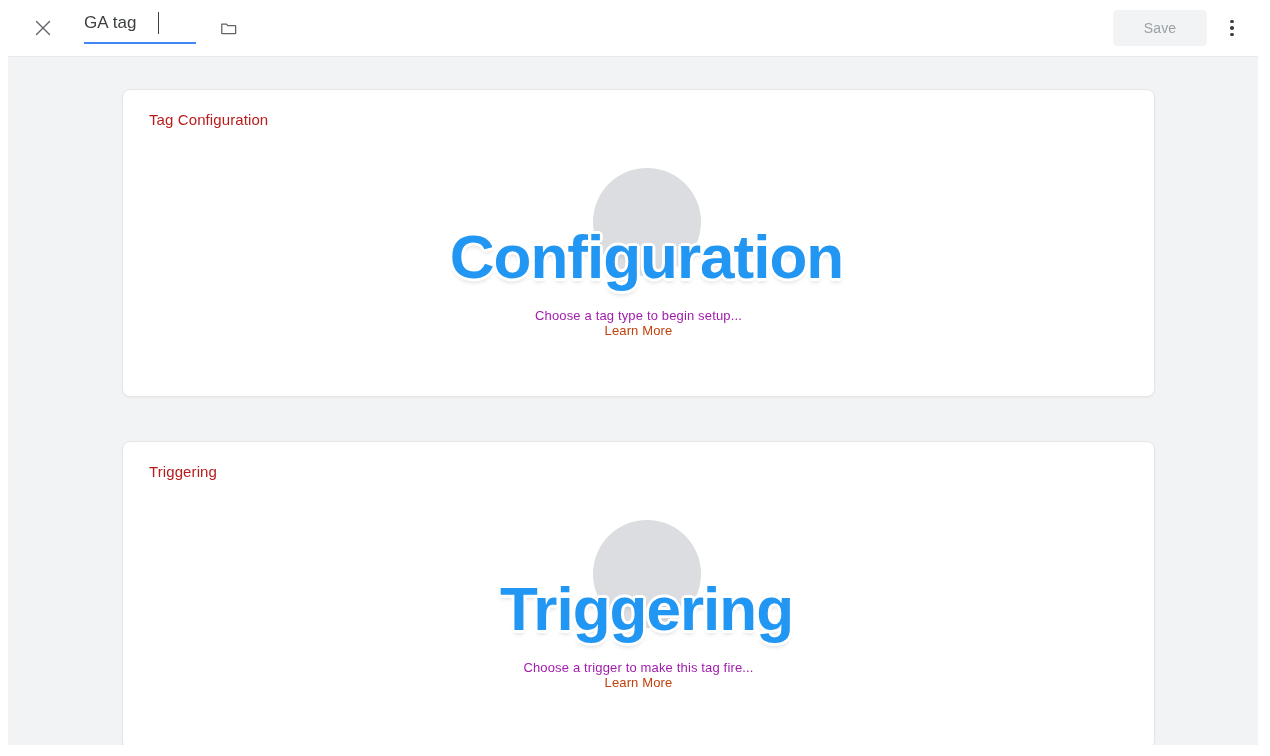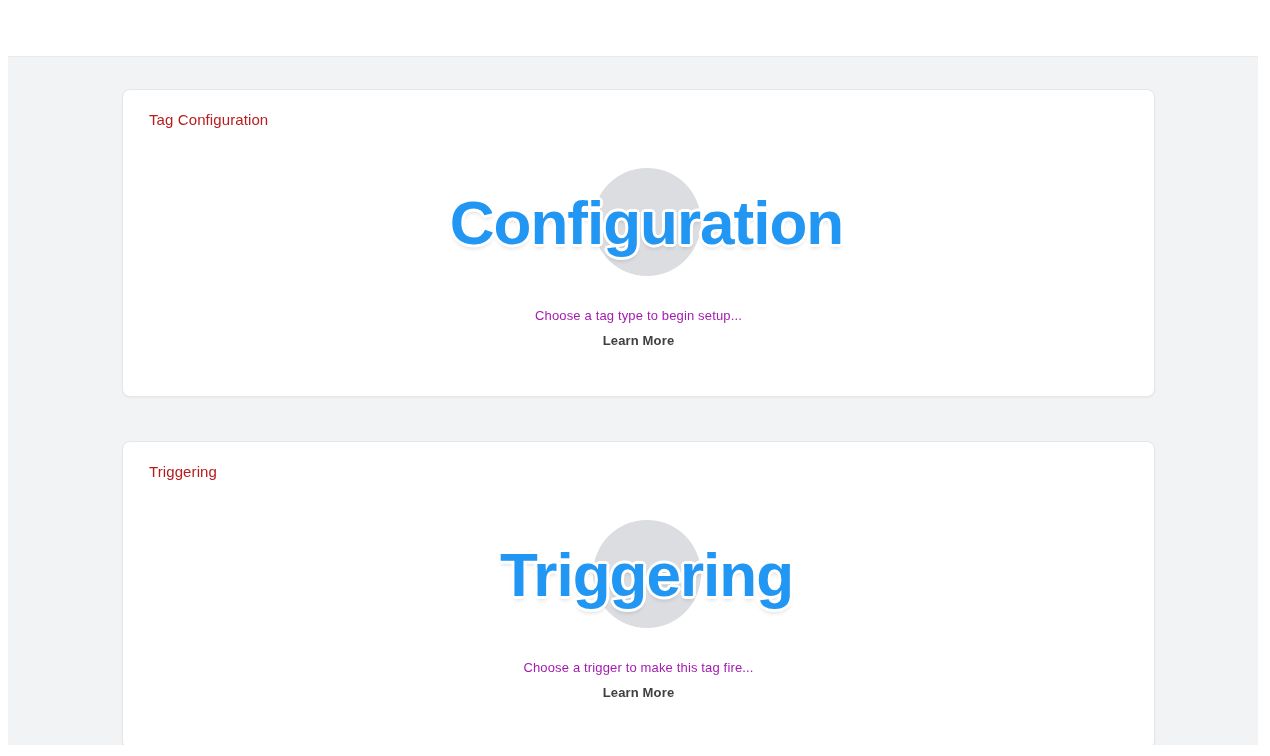--- a/index.html
+++ b/index.html
@@ -184,21 +184,21 @@
     display: flex;
     flex-direction: column;
     align-items: center;
   }
 
   .hero {
     position: relative;
     width: 100%;
     height: 140px;
     display: flex;
-    align-items: center;
+    align-items: flex-end;
     justify-content: center;
     margin-left: 16px;
   }
   .hero-circle {
     position: absolute;
     left: 50%;
     top: 50%;
     transform: translate(-50%, -50%);
     width: 108px;
     height: 108px;
@@ -228,34 +228,64 @@
   .hint-text {
     font-size: 13px;
     color: #a21caf;
     letter-spacing: 0.15px;
     font-family: "Liberation Sans", sans-serif;
     margin-top: 16px;
   }
   .learn-more {
     display: inline-block;
     font-size: 13px;
-    font-weight: bold;
-    color: #404040;
+    font-weight: normal;
+    color: #c2410c;
     letter-spacing: 0.15px;
     font-family: "Liberation Sans", sans-serif;
-    margin-top: 10px;
+    margin-top: 0;
     cursor: pointer;
     text-decoration: none;
   }
 </style>
 </head>
 <body>
 
 <div class="app">
 
+  <div class="header">
+
+    <div class="close-btn">
+      <svg width="20" height="20" viewBox="0 0 20 20">
+        <path d="M3.5 3.5 L16.5 16.5 M16.5 3.5 L3.5 16.5" stroke="#5f6368" stroke-width="1.4" fill="none" stroke-linecap="round"></path>
+      </svg>
+    </div>
+
+    <div class="title-field">
+      <span class="title-input-text">GA tag</span>
+      <span class="caret"></span>
+      <span class="title-underline"></span>
+    </div>
+
+    <div class="folder-btn">
+      <svg width="19" height="19" viewBox="0 0 24 24">
+        <path d="M3.5 6.5 h6 l1.6 2 h9.4 a0.5 0.5 0 0 1 0.5 0.5 v9 a0.5 0.5 0 0 1 -0.5 0.5 h-16.5 a0.5 0.5 0 0 1 -0.5 -0.5 v-11 a0.5 0.5 0 0 1 0.5 -0.5 z" fill="none" stroke="#5f6368" stroke-width="1.6" stroke-linejoin="round"></path>
+      </svg>
+    </div>
+
+    <button class="save-button">Save</button>
+
+    <div class="more-btn">
+      <span class="more-inner">
+        <span class="dot"></span>
+        <span class="dot"></span>
+        <span class="dot"></span>
+      </span>
+    </div>
+  </div>
 
   <div class="body-area">
 
     <div class="card card-config">
       <div class="card-label">Tag Configuration</div>
       <div class="placeholder-zone">
         <div class="hero">
           <span class="hero-circle"></span>
           <span class="hero-text">Configuration</span>
         </div>

